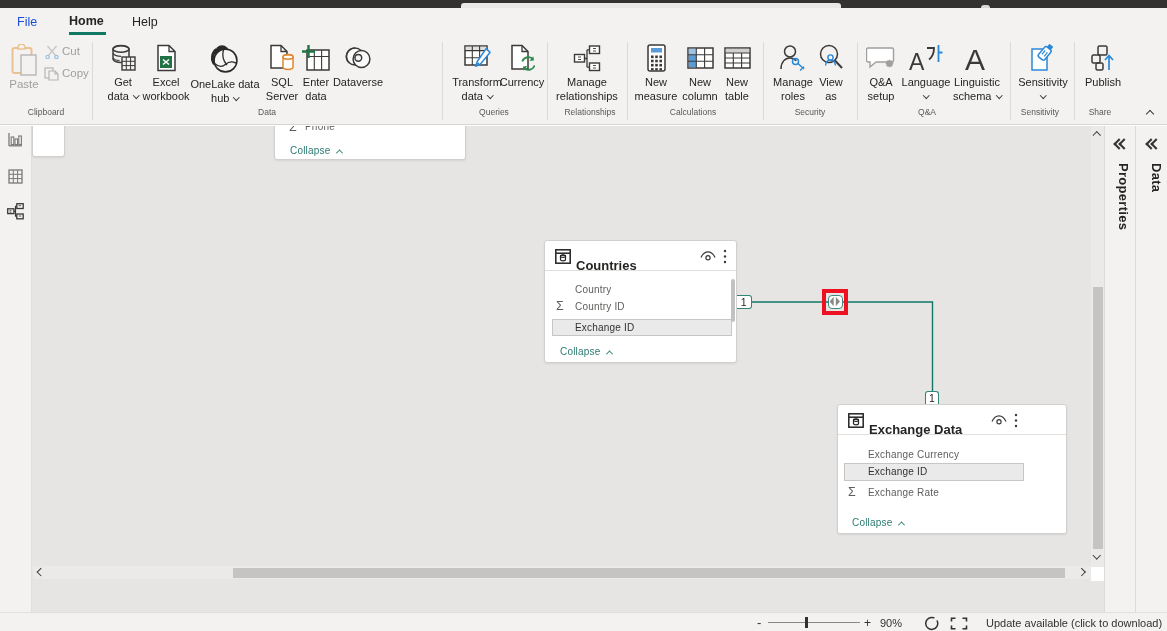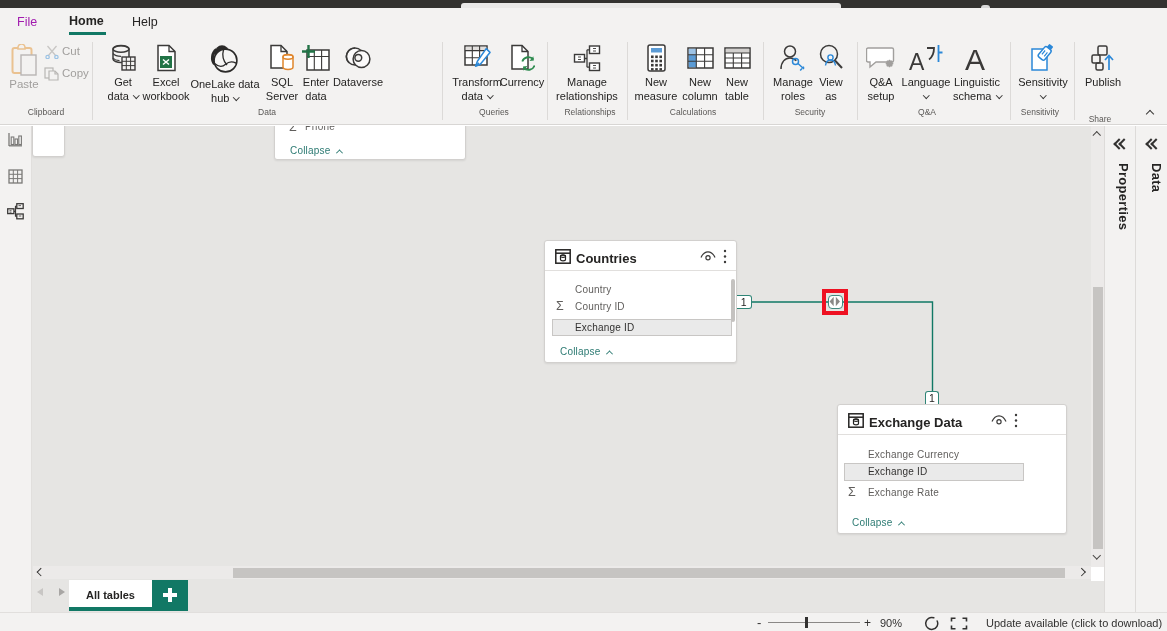--- a/index.html
+++ b/index.html
@@ -11,37 +11,37 @@
 .rb { position:absolute; top:0; text-align:center; color:#252423; }
 .rb svg { display:block; margin:0 auto; }
 .rlbl { font-size:11px; line-height:13.5px; color:#252423; margin-top:4px; white-space:nowrap; }
 .gray { color:#a19f9d; }
 .sep { position:absolute; top:5px; height:78px; width:1px; background:#dcdad8; }
 .glbl { position:absolute; top:70px; font-size:8.5px; color:#5a5856; text-align:center; white-space:nowrap; }
 .chev { display:inline-block; width:4.5px; height:4.5px; border-right:1.1px solid #3b3a39; border-bottom:1.1px solid #3b3a39; transform:rotate(45deg); vertical-align:2px; margin-left:2px; }
 
 .card { position:absolute; background:#fff; border:1px solid #d2d0ce; border-radius:3px; box-shadow:0 1px 2px rgba(0,0,0,0.08); }
 .chead { position:absolute; left:0; top:0; right:0; height:30px; border-bottom:1px solid #e1dfdd; }
-.ctitle { position:absolute; left:31px; top:10px; font-size:13px; font-weight:bold; color:#252423; }
+.ctitle { position:absolute; left:31px; top:17px; font-size:13px; font-weight:bold; color:#252423; }
 .frow { position:absolute; left:30px; font-size:10px; color:#605e5c; letter-spacing:0.2px; }
 .sigma { position:absolute; font-size:12.5px; color:#605e5c; }
 .selrow { position:absolute; background:#eaeaea; border:1px solid #c8c6c4; }
 .collapse { position:absolute; font-size:10px; color:#2c7a72; letter-spacing:0.2px; }
 .onebox { position:absolute; width:14px; height:14px; background:#fff; border:1.5px solid #2f8476; border-radius:2px; font-size:10.5px; color:#252423; text-align:center; line-height:12.5px; }
 </style>
 </head>
 <body>
 
 <div class="abs" style="left:0;top:0;width:1167px;height:8px;background:#333230;">
   <div class="abs" style="left:461px;top:3px;width:380px;height:5px;background:#e9e8e7;border-radius:3px 3px 0 0;"></div>
   <div class="abs" style="left:981px;top:5px;width:9px;height:3px;background:#d8d8d8;border-radius:4px 4px 0 0;"></div>
 </div>
 
 <div class="abs" style="left:0;top:8px;width:1167px;height:29px;background:#f3f2f1;">
-  <div class="abs" style="left:17px;top:7px;font-size:12.5px;color:#a21caf;">File</div>
+  <div class="abs" style="left:17px;top:7px;font-size:12.5px;color:#1d4ed8;">File</div>
   <div class="abs" style="left:69px;top:6px;font-size:12.5px;font-weight:bold;color:#252423;">Home</div>
   <div class="abs" style="left:69px;top:24px;width:37px;height:3px;background:#117865;"></div>
   <div class="abs" style="left:132px;top:7px;font-size:12.5px;color:#252423;">Help</div>
 </div>
 
 <div id="ribbon">
 
   <svg class="abs" style="left:11px;top:7px;" width="27" height="36" viewBox="0 0 27 36">
     <rect x="1.5" y="4" width="19" height="25" rx="2" fill="none" stroke="#eac291" stroke-width="2"></rect>
     <path d="M7 5 v-1.5 a3.5 3.5 0 0 1 7 0 V5 z" fill="#f3f2f1" stroke="#eac291" stroke-width="1.6"></path>
@@ -263,21 +263,21 @@
 
   <div class="rb" style="left:1079px;top:7px;width:48px;">
     <svg width="28" height="28" viewBox="0 0 28 28">
       <rect x="9" y="2" width="9" height="9" rx="1.5" fill="none" stroke="#3b3a39" stroke-width="1.5"></rect>
       <rect x="3" y="11" width="8" height="8" rx="1.5" fill="none" stroke="#3b3a39" stroke-width="1.5"></rect>
       <rect x="7" y="19" width="7" height="7" rx="1.5" fill="none" stroke="#3b3a39" stroke-width="1.5"></rect>
       <path d="M20 26 v-14 M16 16 l4 -4.5 l4 4.5" fill="none" stroke="#2b88d8" stroke-width="1.7"></path>
     </svg>
     <div class="rlbl">Publish</div>
   </div>
-  <div class="glbl" style="left:1070px;width:60px;margin-top:7px;">Share</div>
+  <div class="glbl" style="left:1070px;width:60px;">Share</div>
   <div class="abs" style="left:1147px;top:71px;width:12px;height:10px;">
     <div style="width:6px;height:6px;border-left:1.4px solid #3b3a39;border-top:1.4px solid #3b3a39;transform:rotate(45deg);margin-top:3px;"></div>
   </div>
 </div>
 
 <div class="abs" style="left:0;top:126px;width:1167px;height:486px;background:#e6e5e3;overflow:hidden;">
 
   <div class="abs" style="left:0;top:0;width:32px;height:486px;background:#f3f2f1;border-right:1px solid #e1dfdd;"></div>
 
   <svg class="abs" style="left:8px;top:6px;" width="15" height="15" viewBox="0 0 15 15">
@@ -403,30 +403,20 @@
   <div class="abs" style="left:33px;top:440px;width:1058px;height:13px;background:#eceae9;">
     <div class="abs" style="left:3px;top:3px;width:8px;height:8px;">
       <div style="width:5.5px;height:5.5px;border-left:1.8px solid #323130;border-bottom:1.8px solid #323130;transform:rotate(45deg) translate(1.5px,-1.5px);"></div>
     </div>
     <div class="abs" style="left:200px;top:1.5px;width:832px;height:10px;background:#c6c4c2;"></div>
     <div class="abs" style="left:1048px;top:3px;width:8px;height:8px;">
       <div style="width:5.5px;height:5.5px;border-right:1.8px solid #323130;border-top:1.8px solid #323130;transform:rotate(45deg) translate(-1.5px,1.5px);"></div>
     </div>
   </div>
 
-  <div class="abs" style="left:33px;top:453px;width:1058px;height:33px;">
-    <div class="abs" style="left:4px;top:9px;width:0;height:0;border-top:4.5px solid transparent;border-bottom:4.5px solid transparent;border-right:6px solid #c8c6c4;"></div>
-    <div class="abs" style="left:26px;top:9px;width:0;height:0;border-top:4.5px solid transparent;border-bottom:4.5px solid transparent;border-left:6px solid #a8a6a4;"></div>
-    <div class="abs" style="left:36px;top:1px;width:83px;height:27px;background:#fff;text-align:center;font-size:11px;font-weight:bold;color:#252423;line-height:31px;">All tables</div>
-    <div class="abs" style="left:119px;top:1px;width:36px;height:31px;background:#117865;">
-      <div class="abs" style="left:11px;top:13px;width:14px;height:3.5px;background:#fff;"></div>
-      <div class="abs" style="left:16.2px;top:7.5px;width:3.5px;height:14px;background:#fff;"></div>
-    </div>
-    <div class="abs" style="left:36px;top:28px;width:83px;height:4px;background:#117865;"></div>
-  </div>
 </div>
 
 <div class="abs" style="left:0;top:612px;width:1167px;height:19px;background:#f3f2f1;border-top:1px solid #e1dfdd;">
   <div class="abs" style="left:757px;top:2px;font-size:13px;color:#323130;">-</div>
   <div class="abs" style="left:768px;top:9px;width:92px;height:1px;background:#8a8886;"></div>
   <div class="abs" style="left:805px;top:4px;width:3px;height:11px;background:#323130;"></div>
   <div class="abs" style="left:864px;top:3px;font-size:12px;color:#323130;">+</div>
   <div class="abs" style="left:880px;top:4px;font-size:11px;color:#323130;">90%</div>
   <svg class="abs" style="left:924px;top:3px;" width="15" height="15" viewBox="0 0 15 15">
     <path d="M9.8 1.8 a6 6 0 1 0 3.4 3.2" fill="none" stroke="#323130" stroke-width="1.5" stroke-linecap="round"></path>

